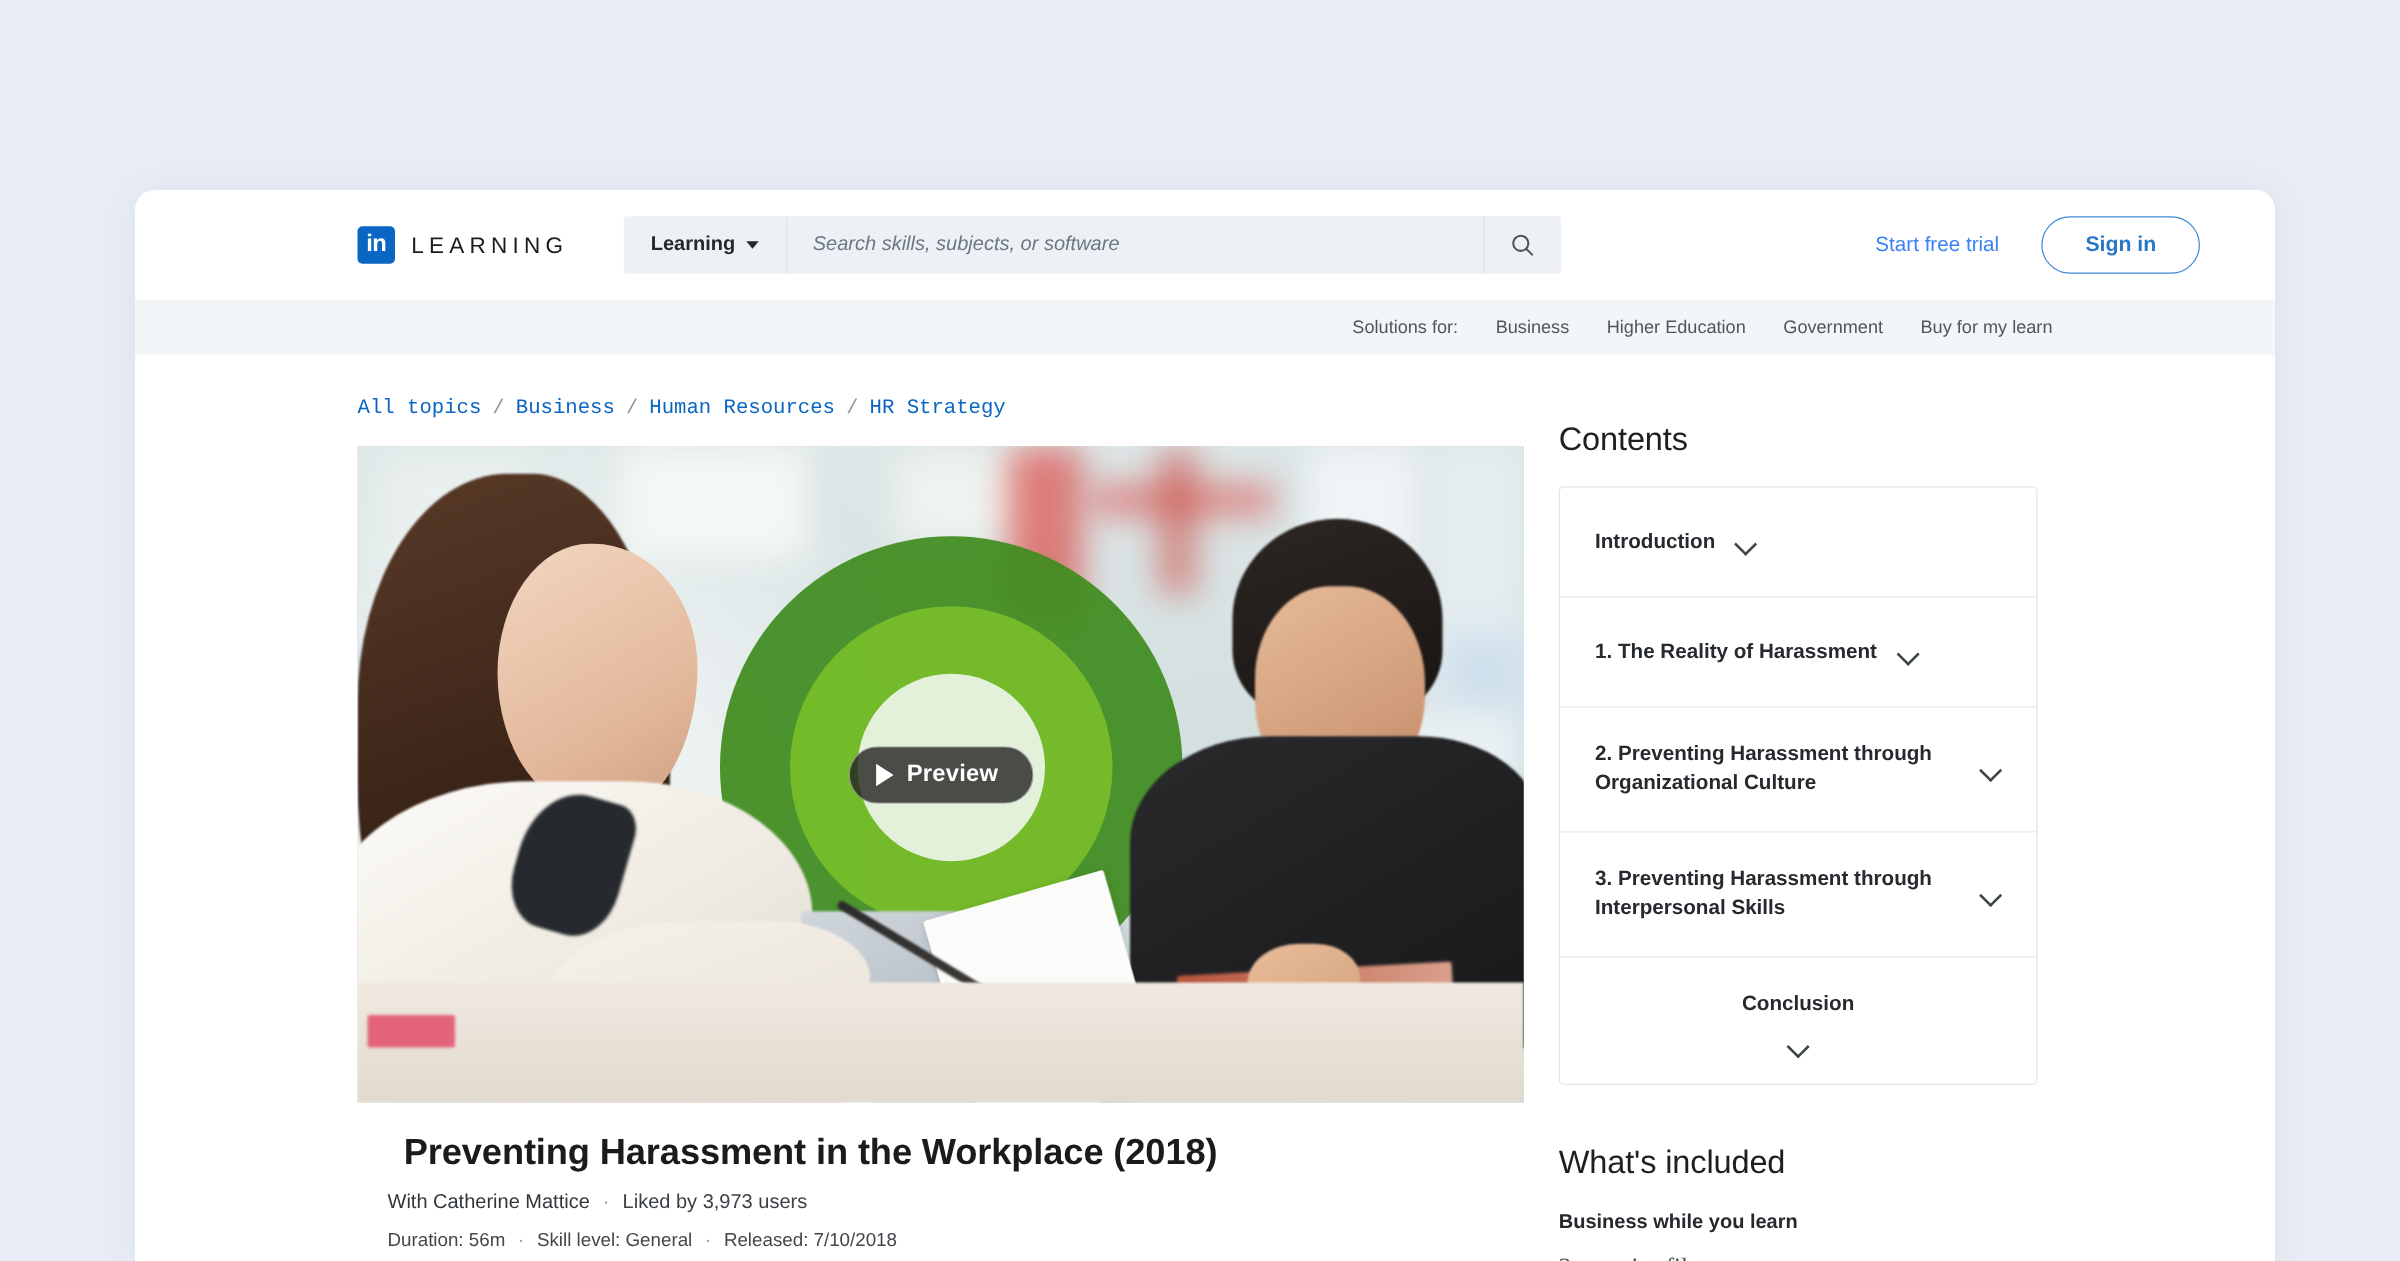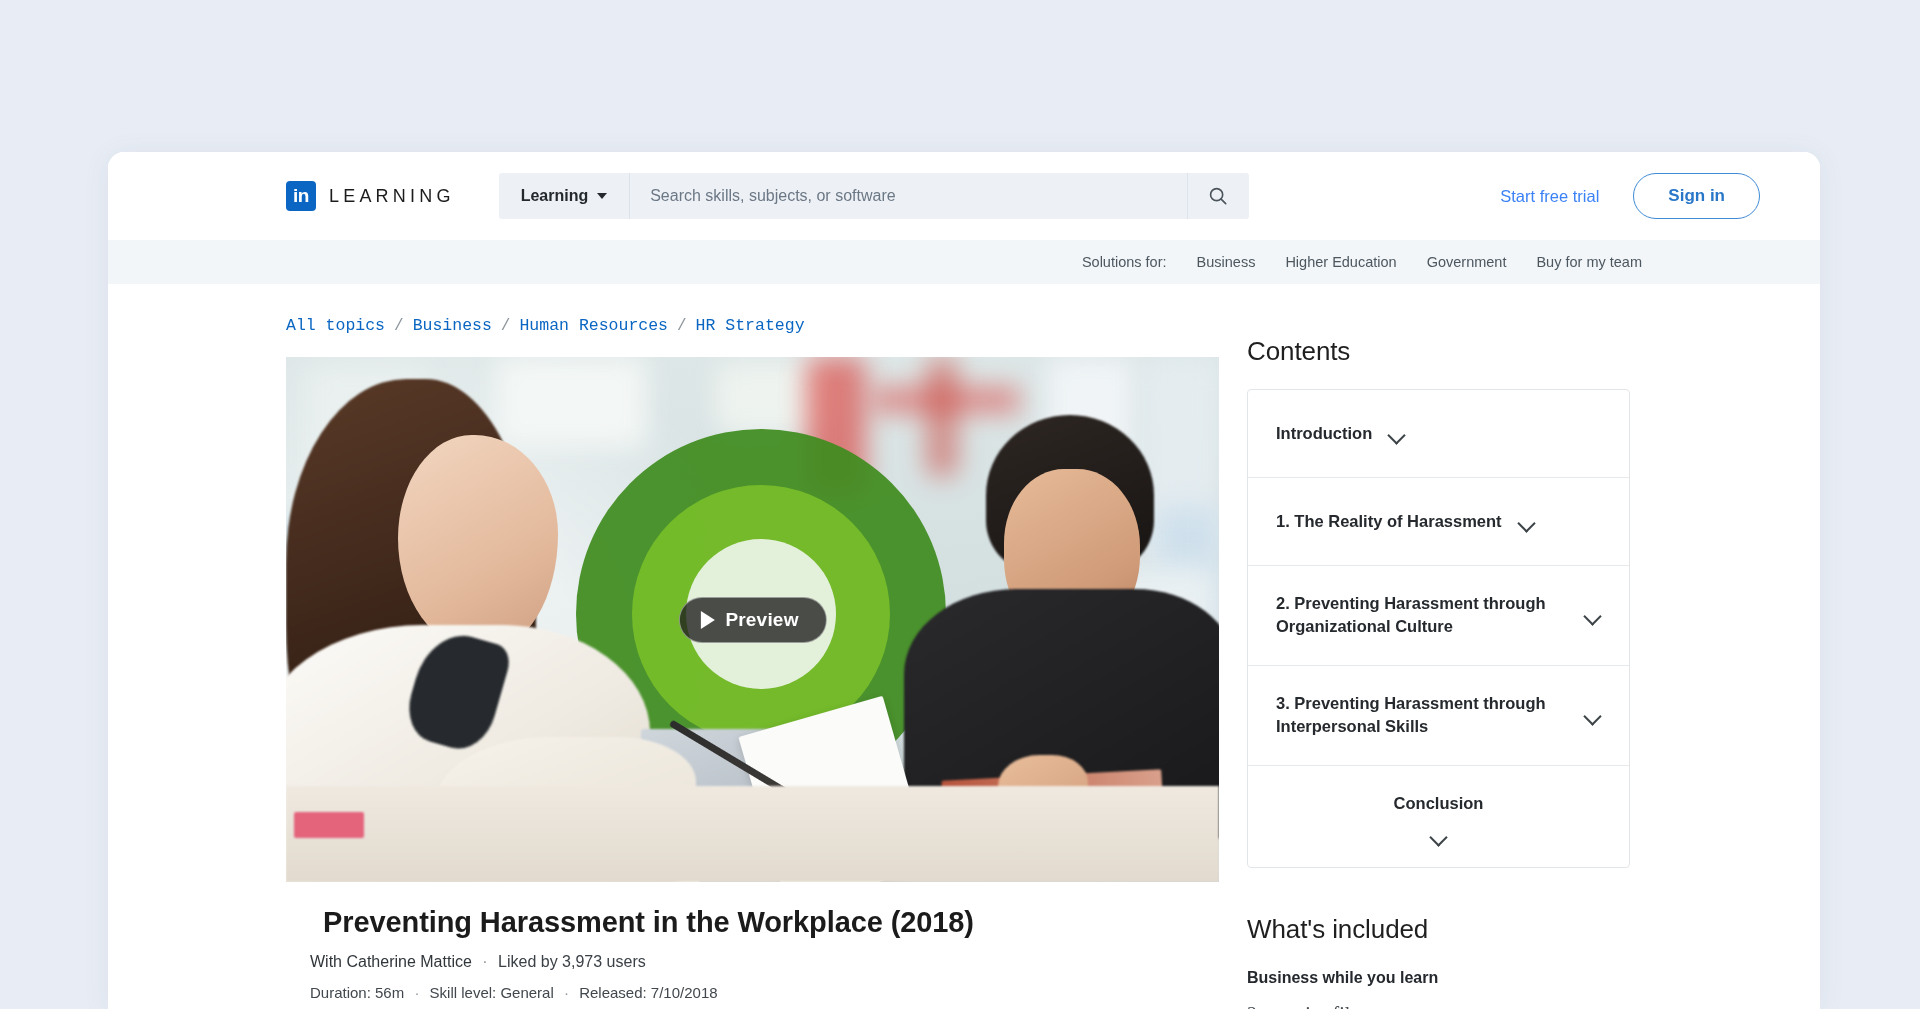--- a/index.html
+++ b/index.html
@@ -109,20 +109,21 @@
 
   .search-field {
     flex: 1 1 auto;
     border: none;
     background: transparent;
     outline: none;
     padding: 0 20px;
     font-family: "Liberation Sans", sans-serif;
     font-size: 16px;
     color: #a21caf;
+    font-style: italic;
   }
   .search-field::placeholder { color: #6b7785; }
 
   .search-go {
     width: 62px;
     display: flex;
     align-items: center;
     justify-content: center;
     border-left: 1px solid #dde3ea;
     cursor: pointer;
@@ -553,21 +554,21 @@
       <a class="trial-link">Start free trial</a>
       <button class="signin-btn">Sign in</button>
     </div>
   </header>
 
   <nav class="subnav">
     <span class="subnav-label">Solutions for:</span>
     <a class="subnav-link">Business</a>
     <a class="subnav-link">Higher Education</a>
     <a class="subnav-link">Government</a>
-    <a class="subnav-link">Buy for my team</a>
+    <a class="subnav-link">Buy for my learn</a>
   </nav>
 
   <div class="page-body">
 
     <div class="col-main">
 
       <div class="breadcrumb">
         <a class="crumb">All topics</a>
         <span class="crumb-sep">/</span>
         <a class="crumb">Business</a>

